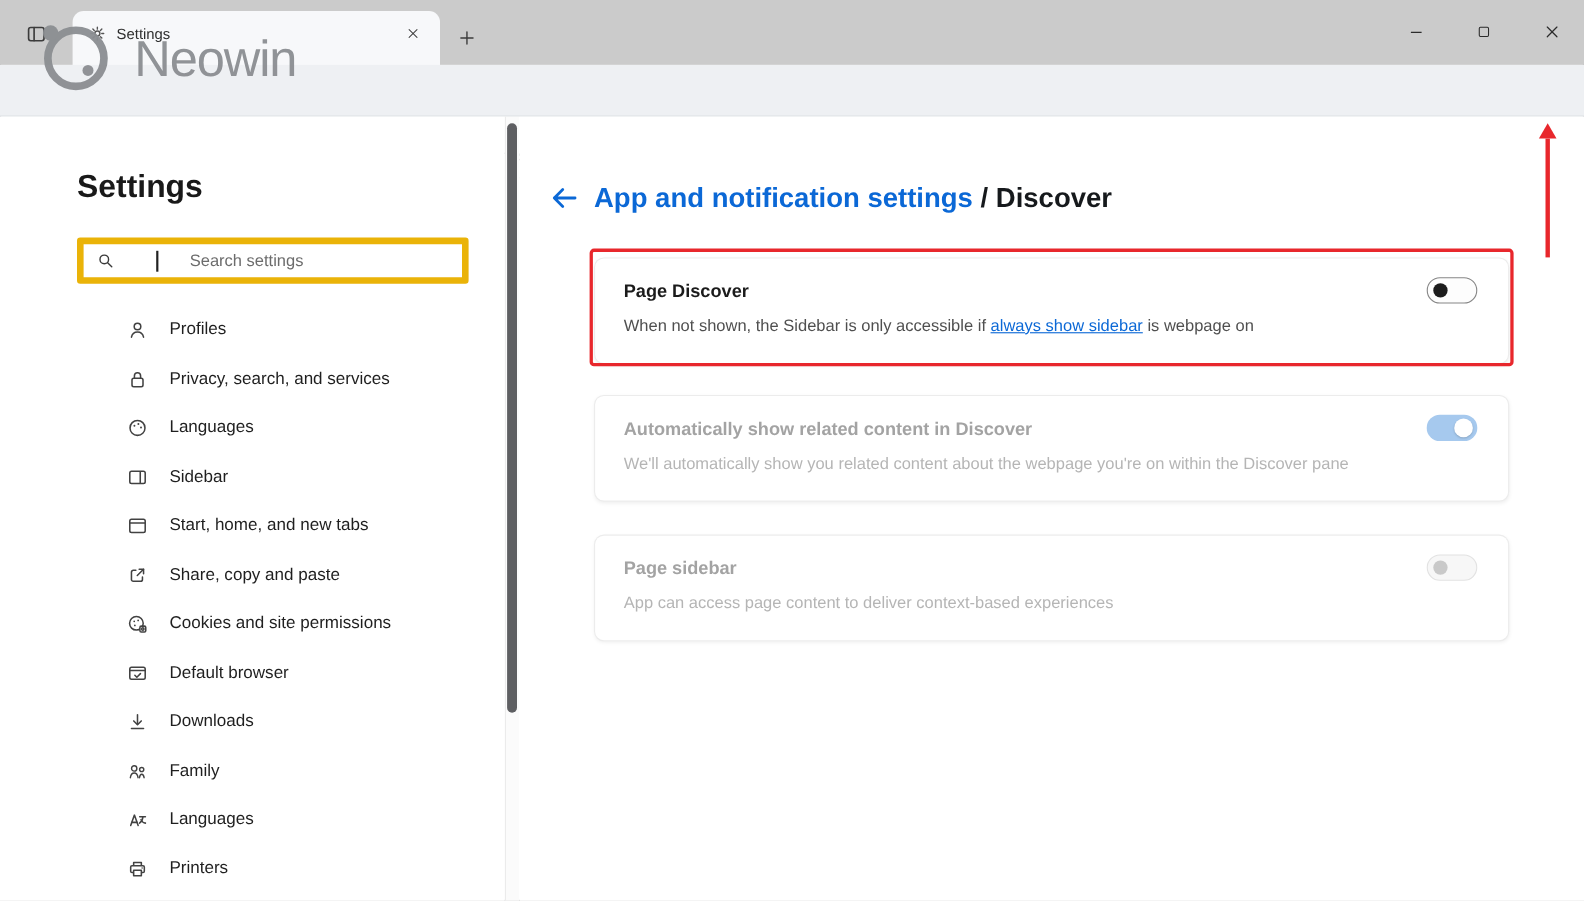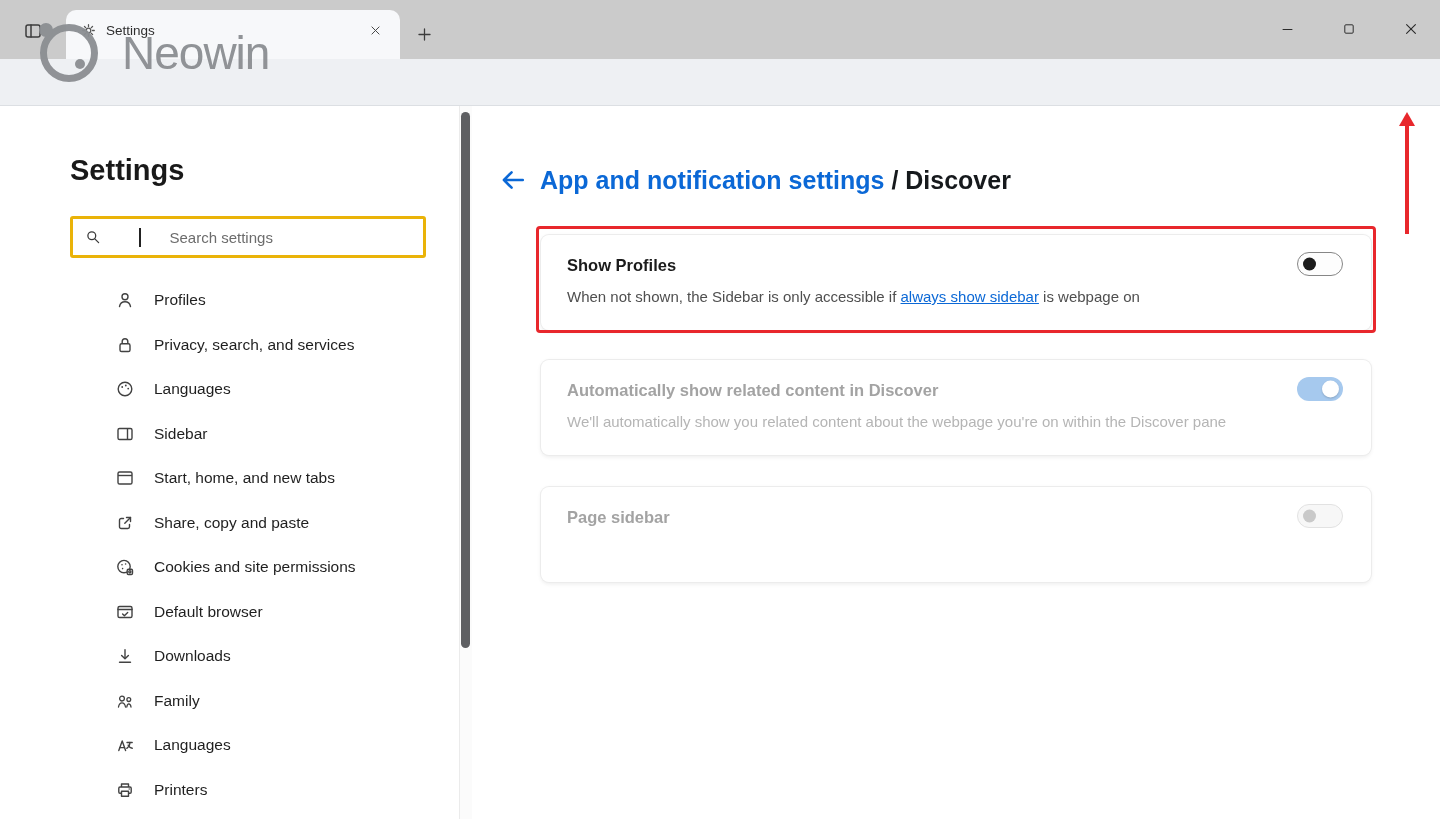--- a/index.html
+++ b/index.html
@@ -48,21 +48,21 @@
 
   
   .red-arrow { position:absolute; left:1398px; top:112px; width:18px; height:124px; z-index:40; }
   .red-arrow .head { width:0; height:0; margin:0 auto; border-left:8px solid transparent; border-right:8px solid transparent; border-bottom:14px solid #e8272c; }
   .red-arrow .shaft { width:3.5px; height:108px; margin:0 auto; background:#e8272c; }
   .annotation-box { position:absolute; left:536px; top:226px; width:840px; height:107px; border:3px solid #e8272c; border-radius:4px; pointer-events:none; z-index:30; }
 
   
   .sidebar-pane { position:absolute; left:0; top:106px; width:459px; height:713px; background:#fff; overflow:hidden; }
   .settings-title { position:absolute; left:70px; top:48px; font-size:29px; font-weight:600; color:#191919; }
-  .search-box { position:absolute; left:70px; top:110px; width:356px; height:42px; border:3px solid #eab308; border-radius:3px;
+  .search-box { position:absolute; left:70px; top:110px; width:356px; height:42px; border:6px solid #eab308; border-radius:3px;
                 display:flex; align-items:center; padding:0 12px; background:#fff;gap:28px; }
   .search-box svg { width:17px; height:17px; color:#3a3a3a; margin-right:9px; flex:0 0 auto; }
   .caret { width:1.5px; height:19px; background:#222; margin-right:1px; }
   .search-box input { border:none; outline:none; flex:1; font-size:15px; font-family:"Liberation Sans",sans-serif; color:#1b1b1b; background:transparent; }
   .search-box input::placeholder { color:#6c6c6c; opacity:1; }
   .nav-list { position:absolute; left:0; top:172px; width:100%; }
   .nav-item { display:flex; align-items:center; height:44.5px; padding-left:115px; font-size:15.5px; color:#1f1f1f; cursor:pointer; }
   .nav-item svg { width:20px; height:20px; margin-right:19px; color:#424242; flex:0 0 auto; }
 
   
@@ -364,37 +364,38 @@
         <svg viewBox="0 0 20 20" width="28" height="28" fill="none" stroke="currentColor" stroke-width="1.8" stroke-linecap="round" stroke-linejoin="round">
             <path d="M17 10H3.5M9 4.5 3.5 10 9 15.5"></path>
           </svg>
       </span>
       <a class="bc-link">App and notification settings</a>
       <span class="bc-sep"> / </span>
       <span class="bc-current">Discover</span>
     </div>
 
     <section class="card card1">
-      <div class="card-title">Show Profiles</div>
+      <div class="card-title">Page Discover</div>
       <div class="card-desc"><span>When not shown, the Sidebar is only accessible if </span><a class="inline-link">always show sidebar</a><span> is webpage on</span></div>
       <div class="toggle off-enabled">
           <div class="knob"></div>
         </div>
     </section>
 
     <section class="card card2 disabled">
       <div class="card-title">Automatically show related content in Discover</div>
       <div class="card-desc">We'll automatically show you related content about the webpage you're on within the Discover pane</div>
       <div class="toggle on-disabled">
           <div class="knob"></div>
         </div>
     </section>
 
     <section class="card card3 disabled">
       <div class="card-title">Page sidebar</div>
+      <div class="card-desc">App can access page content to deliver context-based experiences</div>
       <div class="toggle off-disabled">
           <div class="knob"></div>
         </div>
     </section>
   </div>
 
   <div class="annotation-box"></div>
 
 </div>
 

